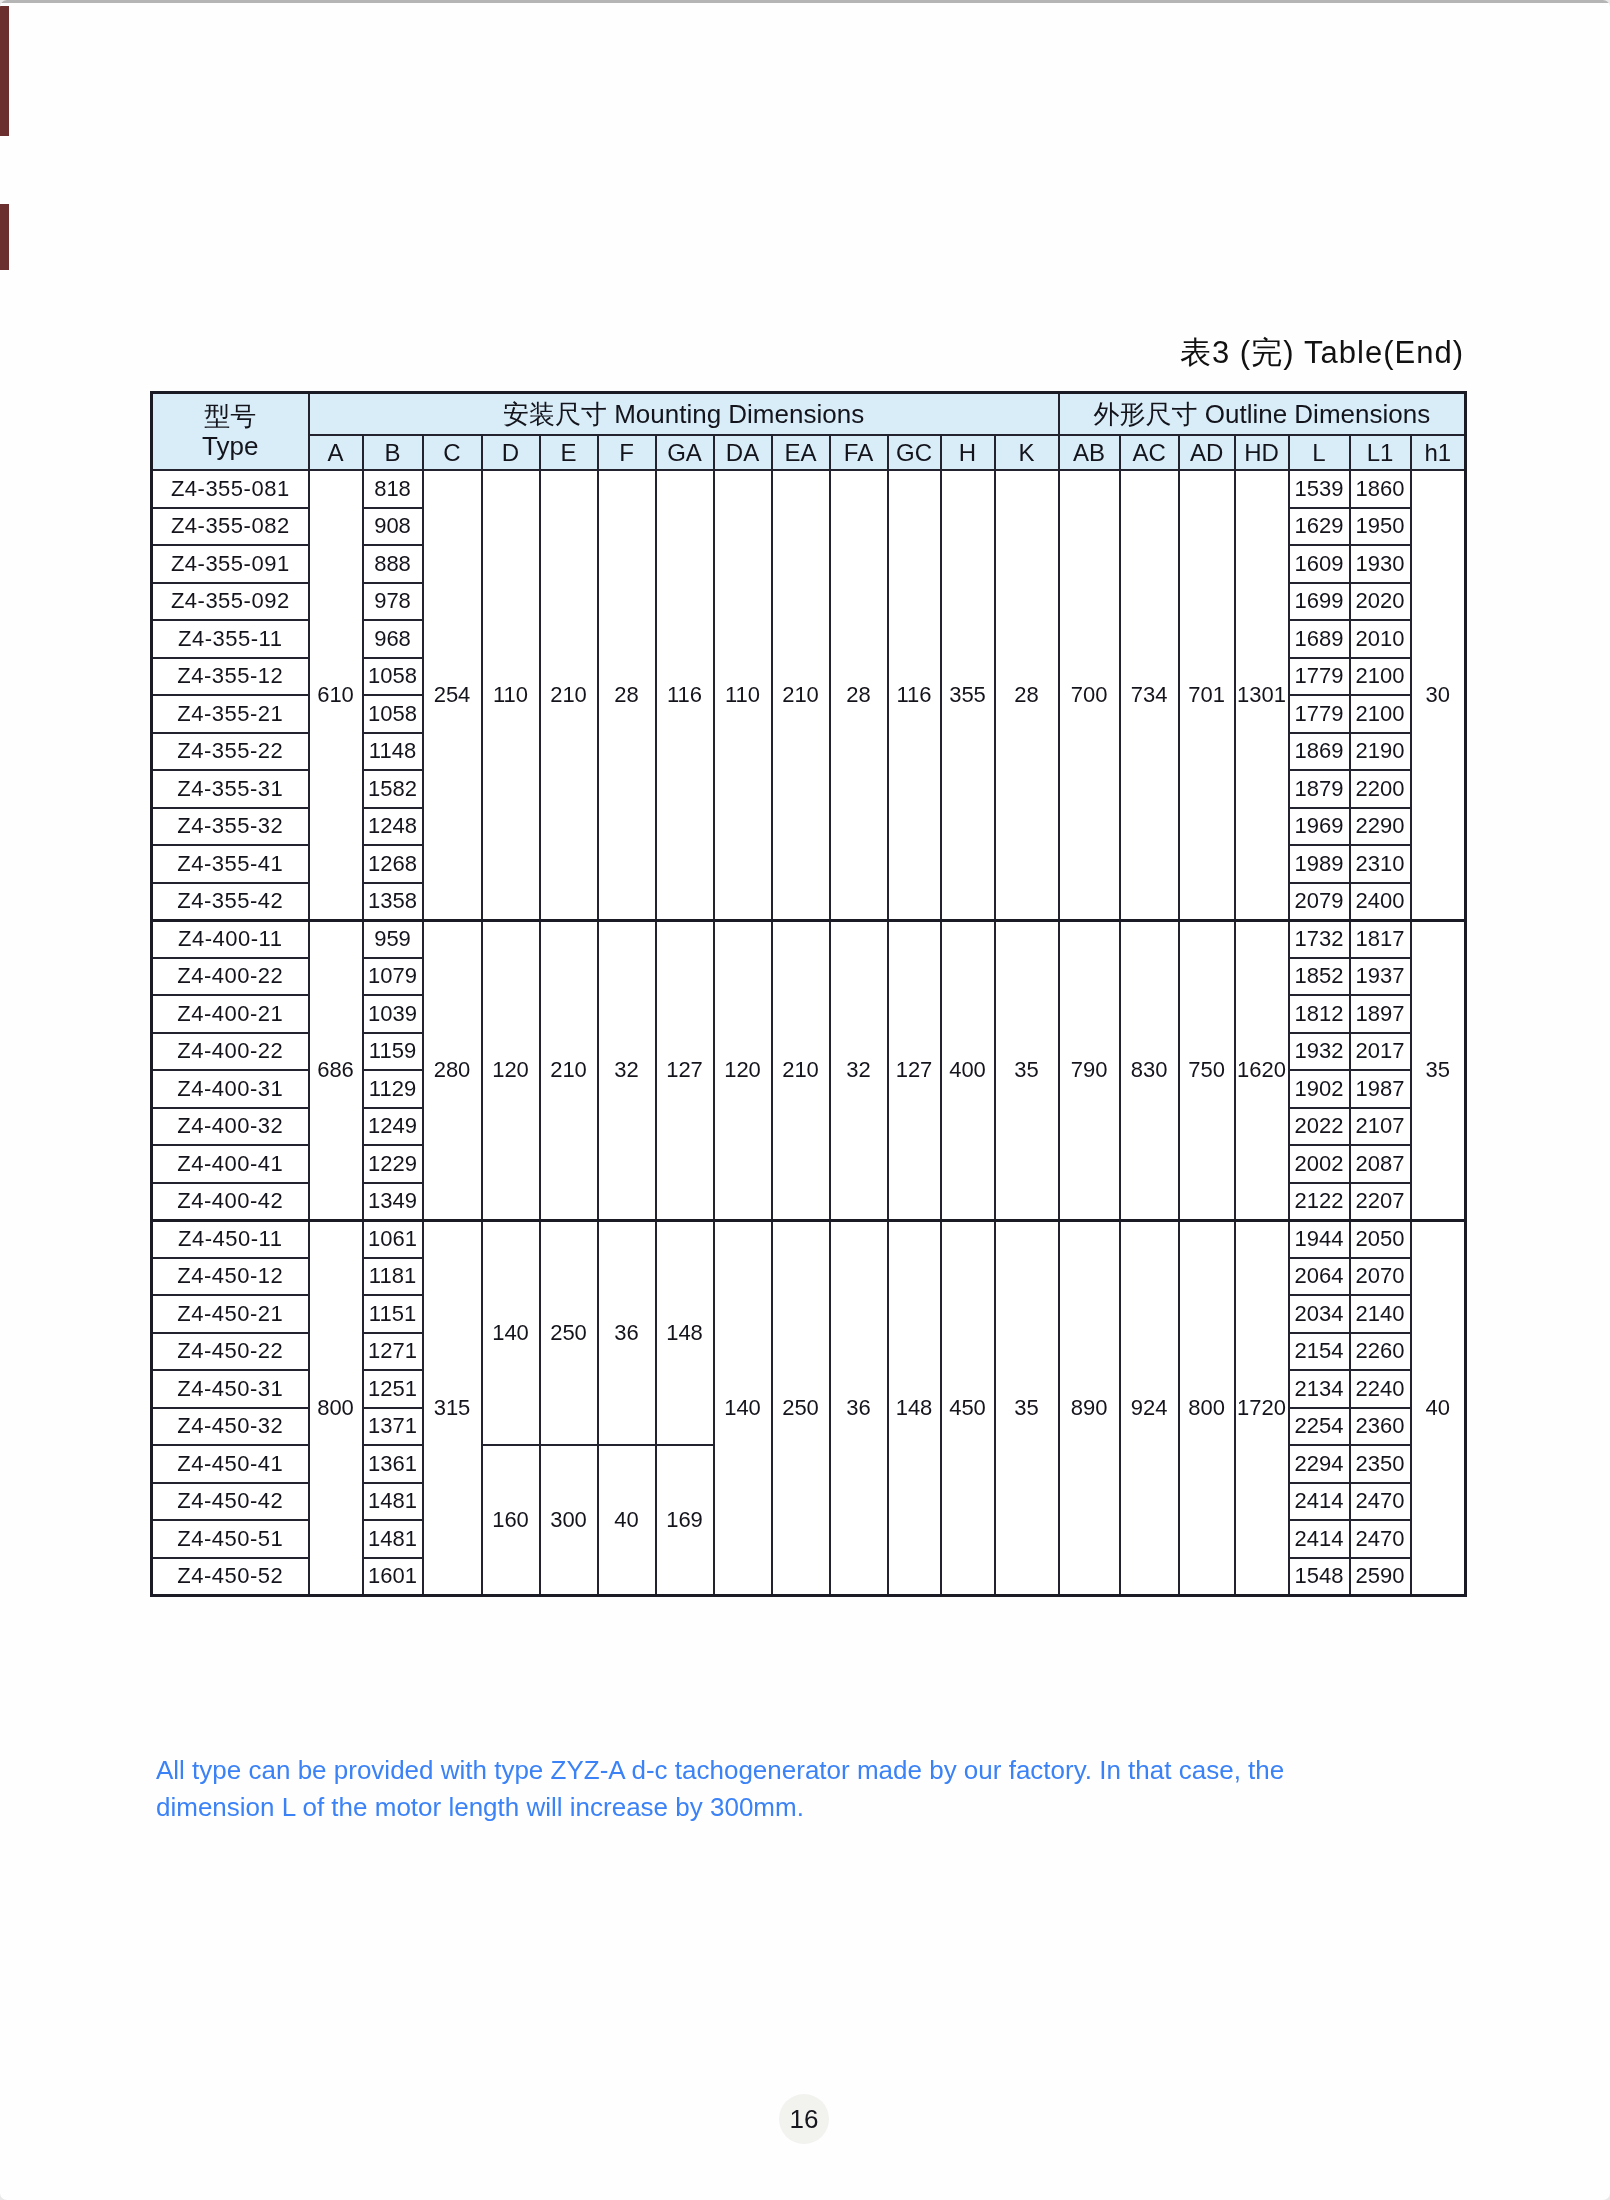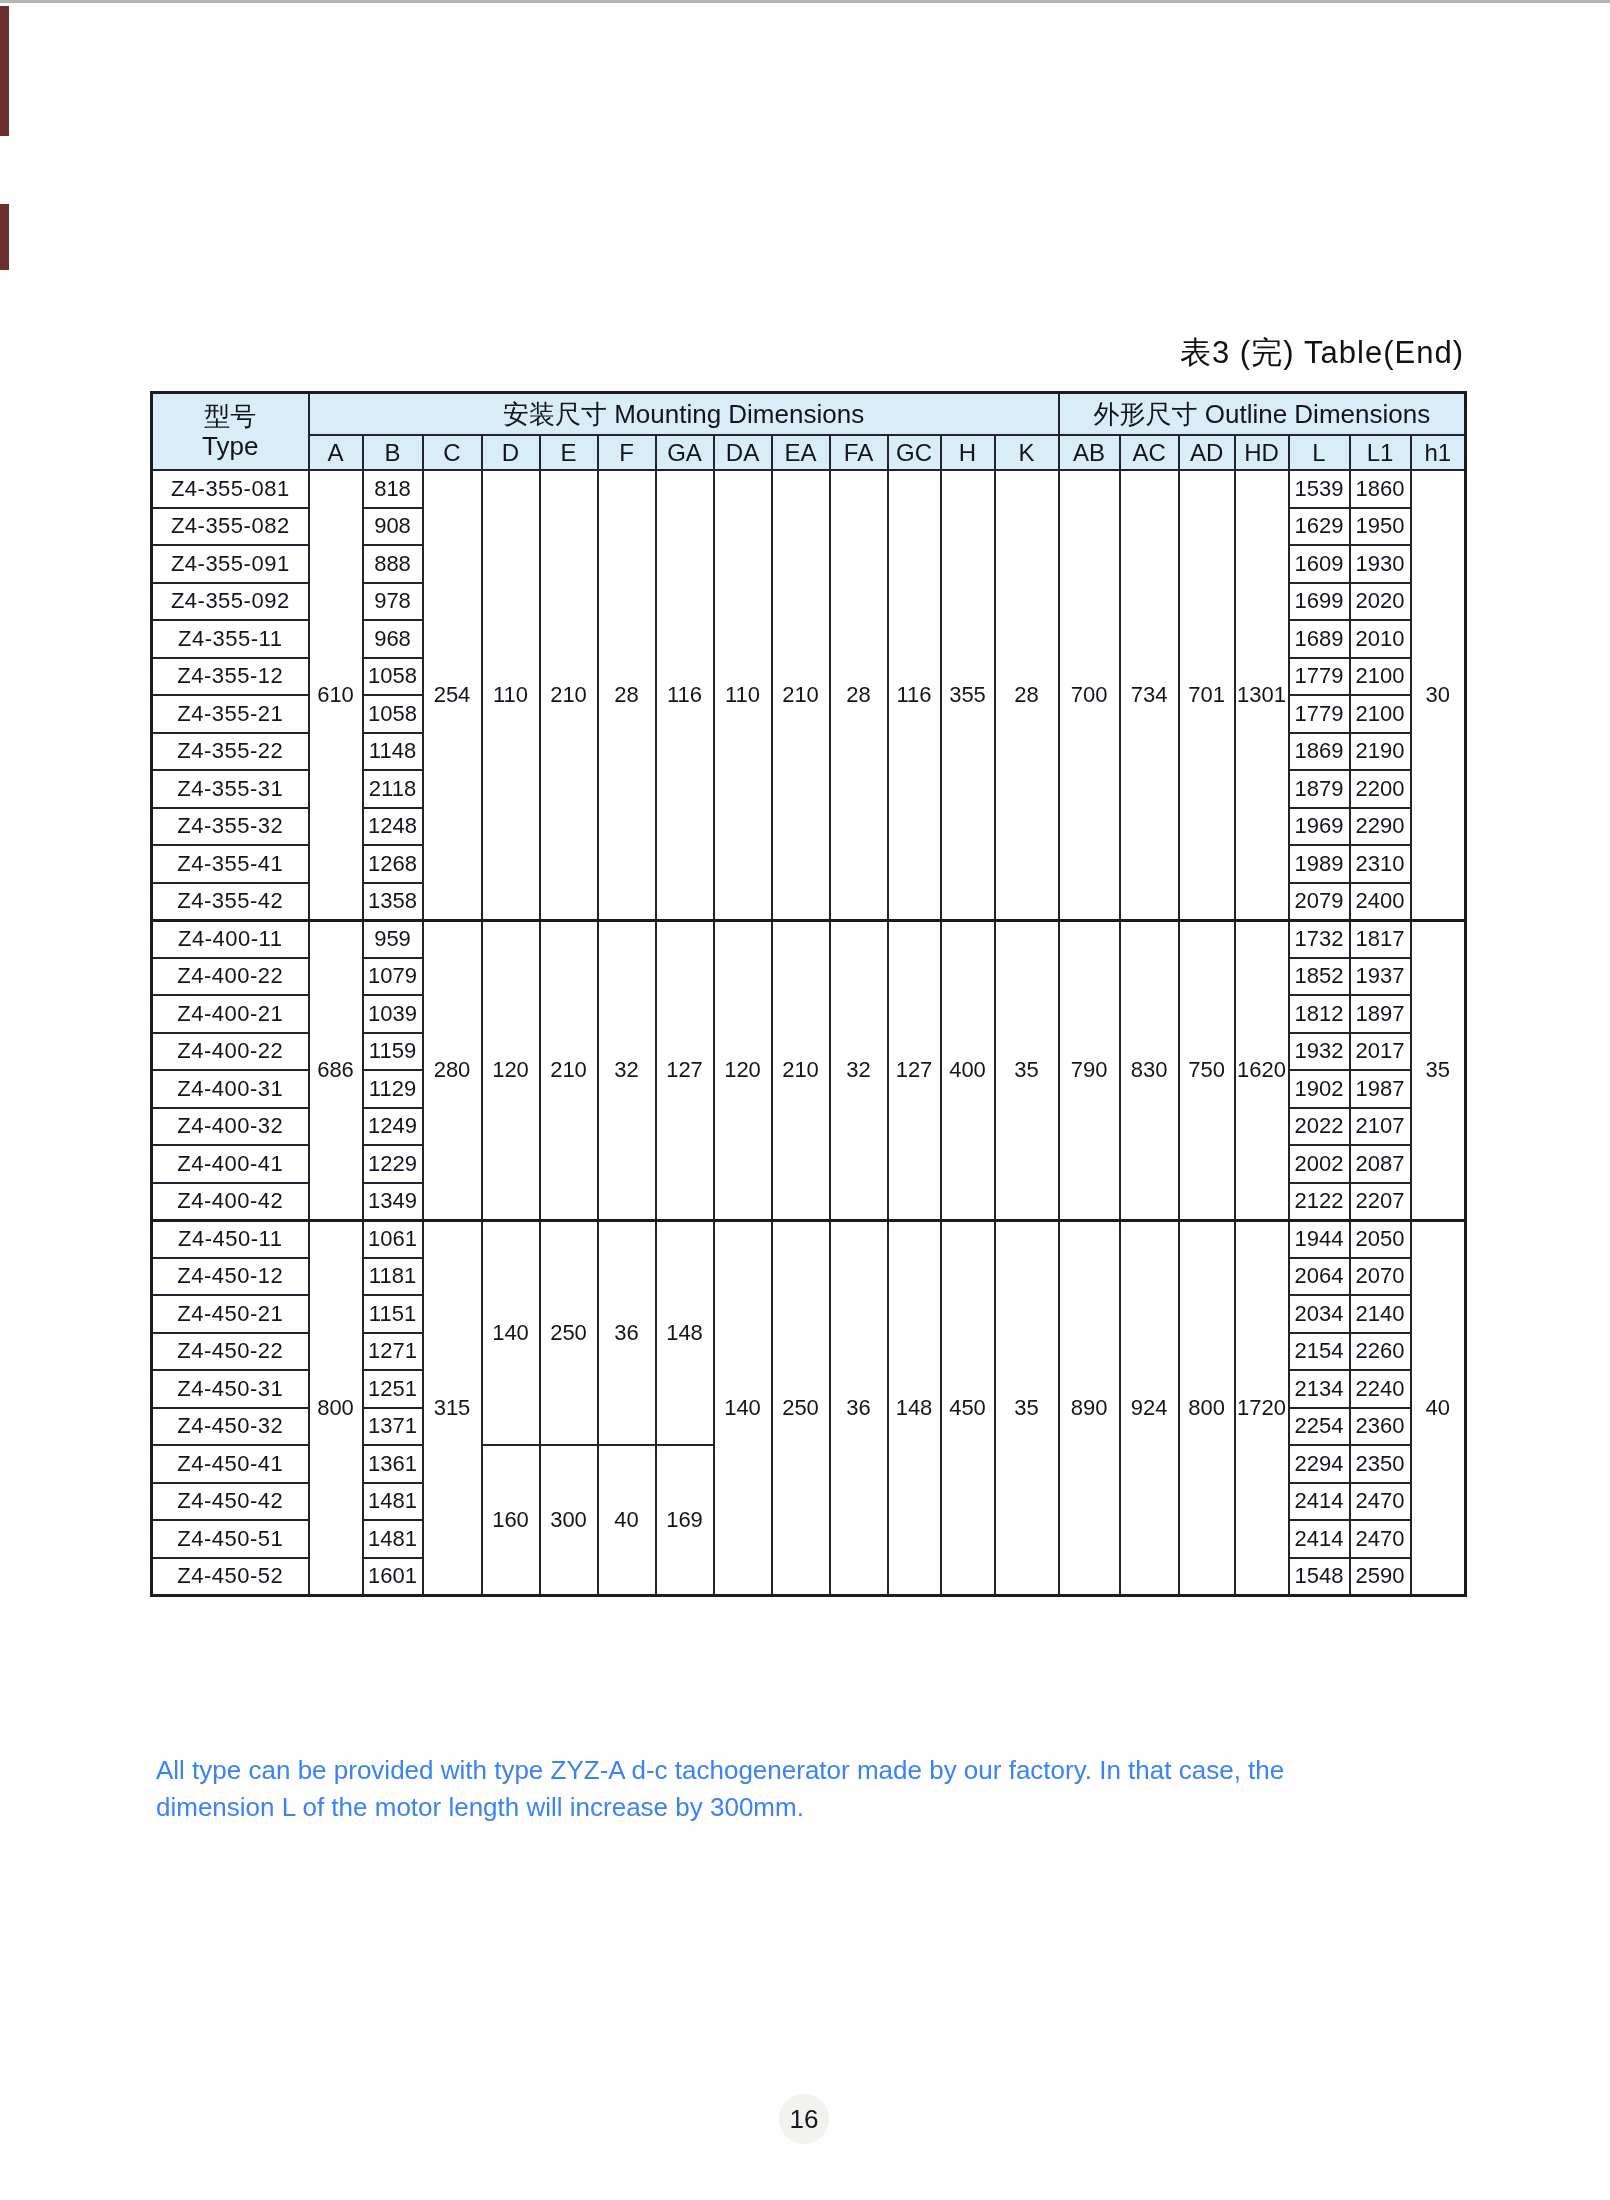--- a/index.html
+++ b/index.html
@@ -3,20 +3,21 @@
 <meta charset="utf-8">
 <style>
   html,body{margin:0;padding:0;background:#e8e8e8;}
   .page{
     position:relative;
     width:1610px;height:2200px;
     background:#fefefe;
     font-family:"Liberation Sans", sans-serif;
     color:#16161e;
     overflow:hidden;
+    border-radius:7px;
   }
   .top-edge{position:absolute;left:0;top:0;width:1610px;height:3px;background:#b5b5b5;}
   .edge-bar{position:absolute;left:0;width:9px;background:#6b2f2f;}
   .edge-bar.b1{top:6px;height:130px;}
   .edge-bar.b2{top:204px;height:66px;}
 
   .doc-title{
     position:absolute;left:150px;top:332px;width:1314px;
     text-align:right;font-size:31px;letter-spacing:1px;color:#111;
   }
@@ -185,21 +186,21 @@
           <td>2100</td>
         </tr>
         <tr>
           <td class="typecell">Z4-355-22</td>
           <td>1148</td>
           <td>1869</td>
           <td>2190</td>
         </tr>
         <tr>
           <td class="typecell">Z4-355-31</td>
-          <td>2118</td>
+          <td>1582</td>
           <td>1879</td>
           <td>2200</td>
         </tr>
         <tr>
           <td class="typecell">Z4-355-32</td>
           <td>1248</td>
           <td>1969</td>
           <td>2290</td>
         </tr>
         <tr>

